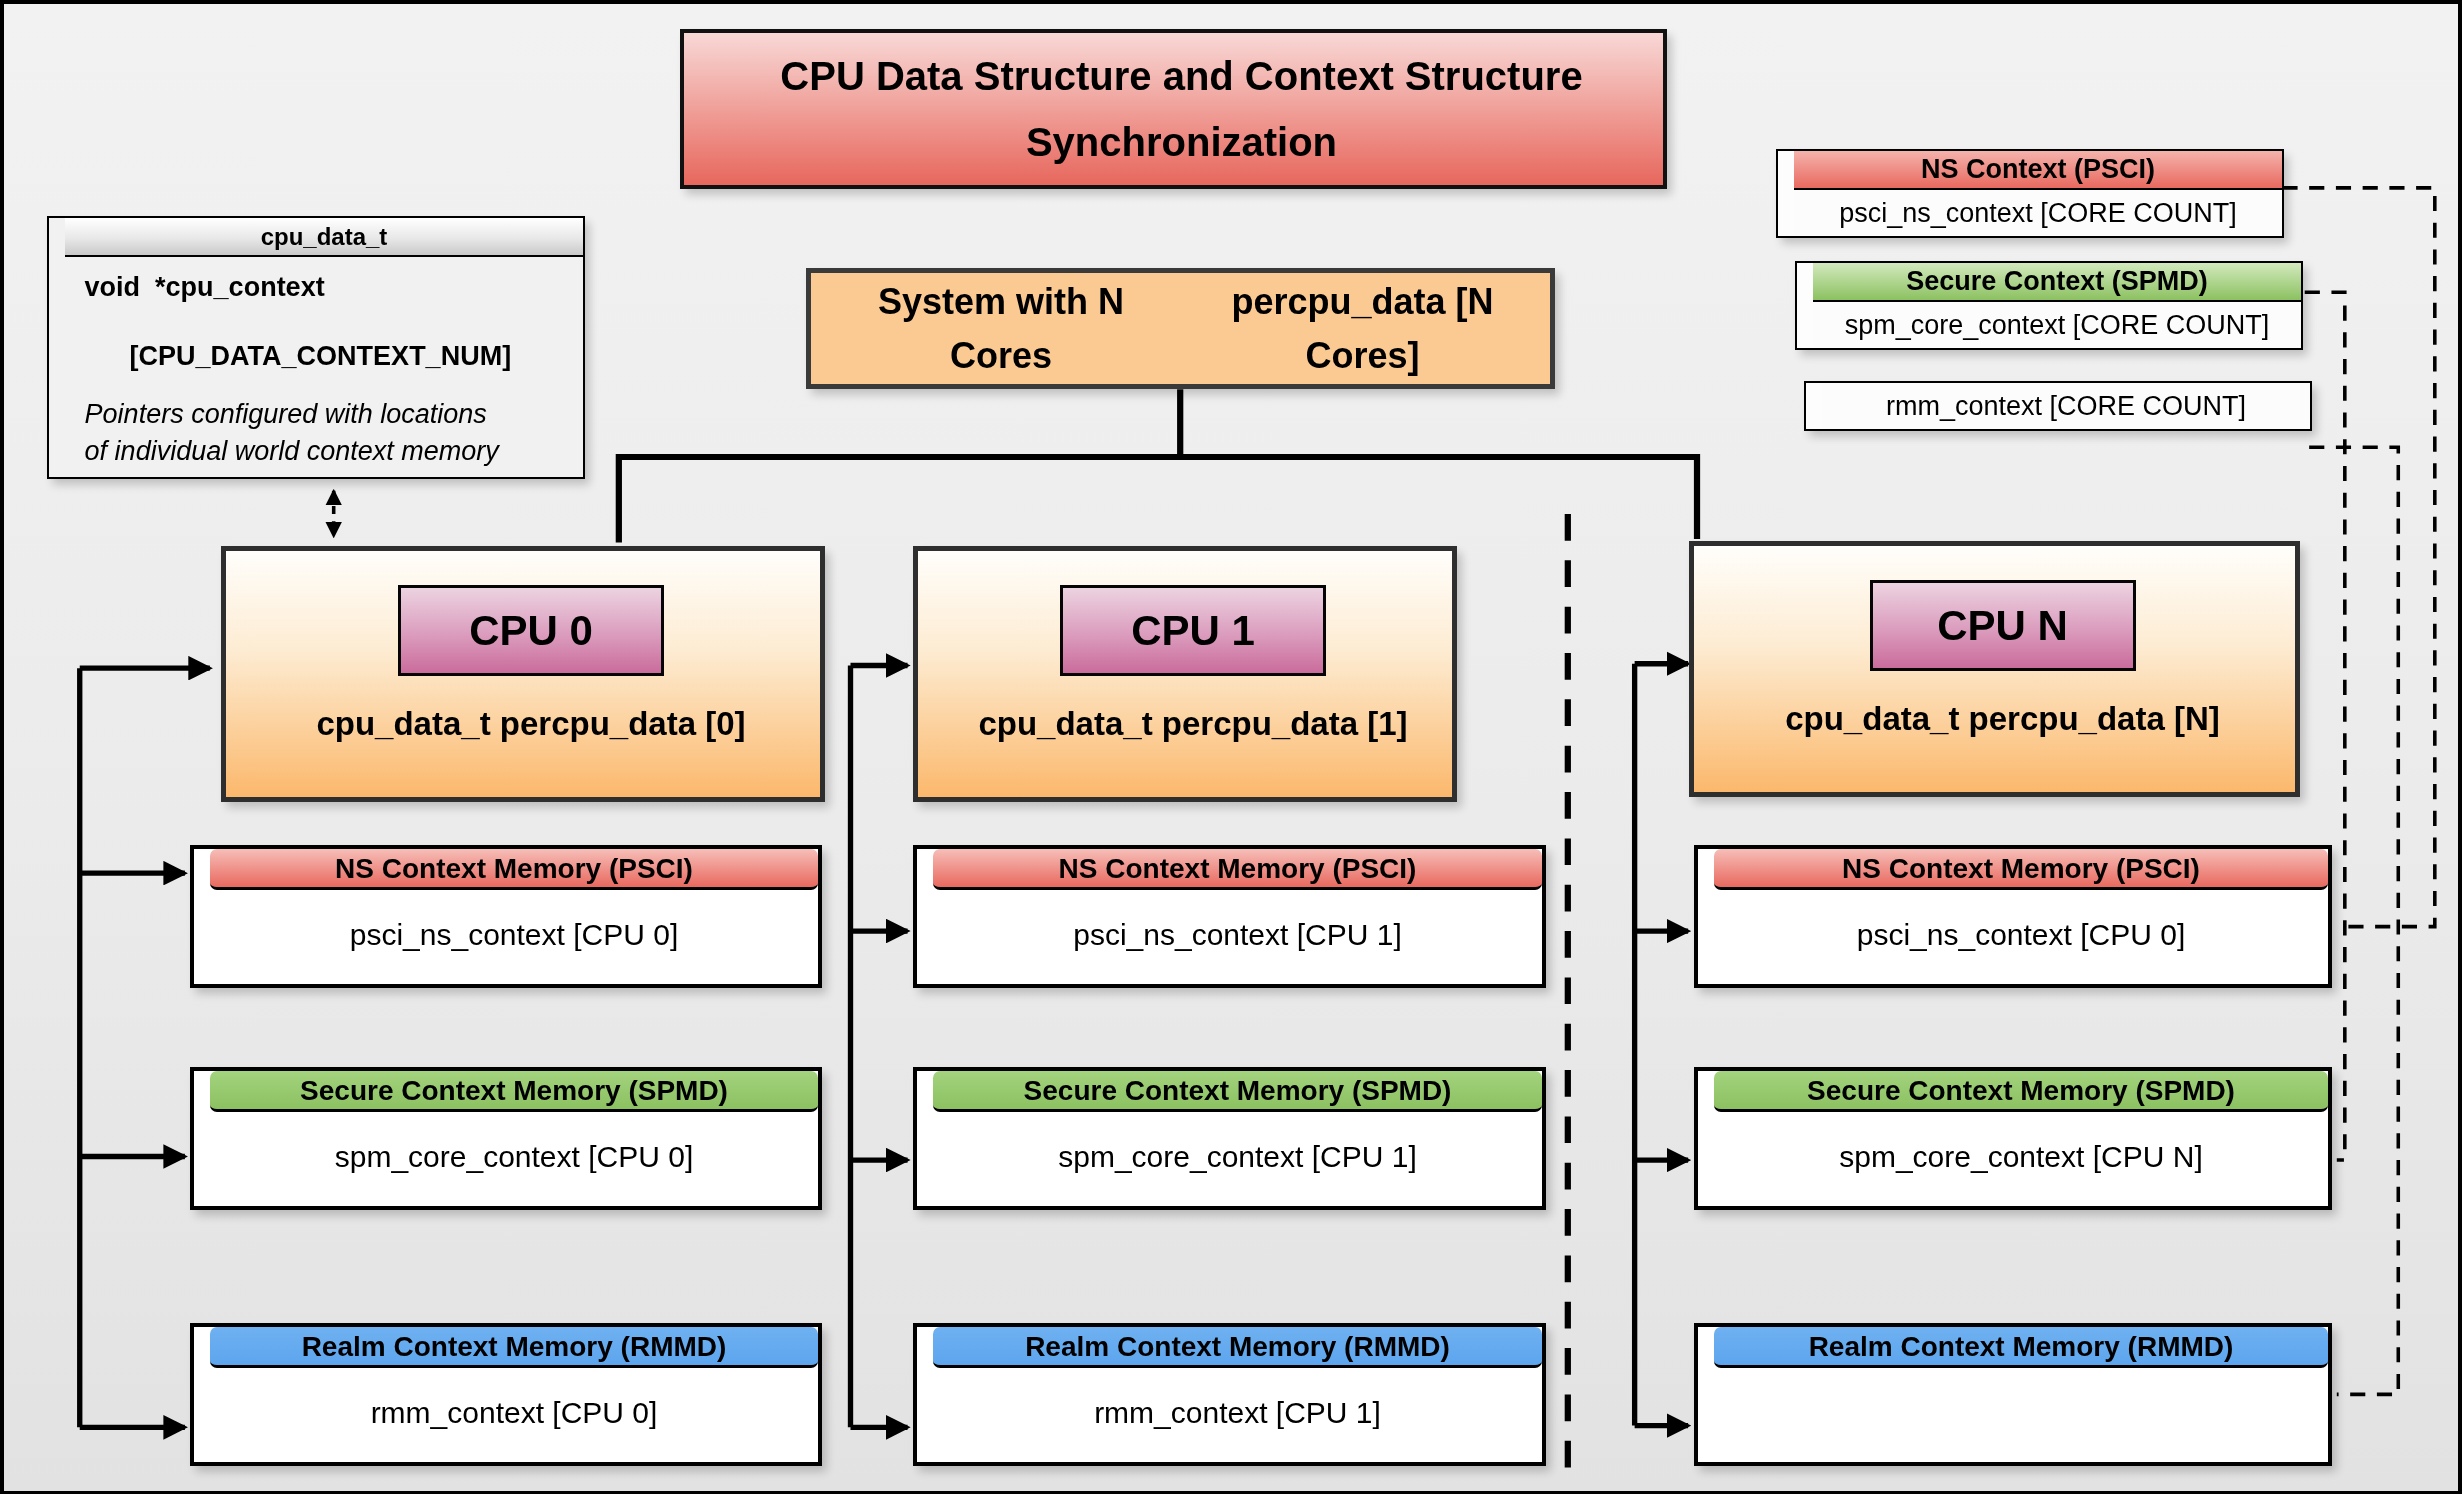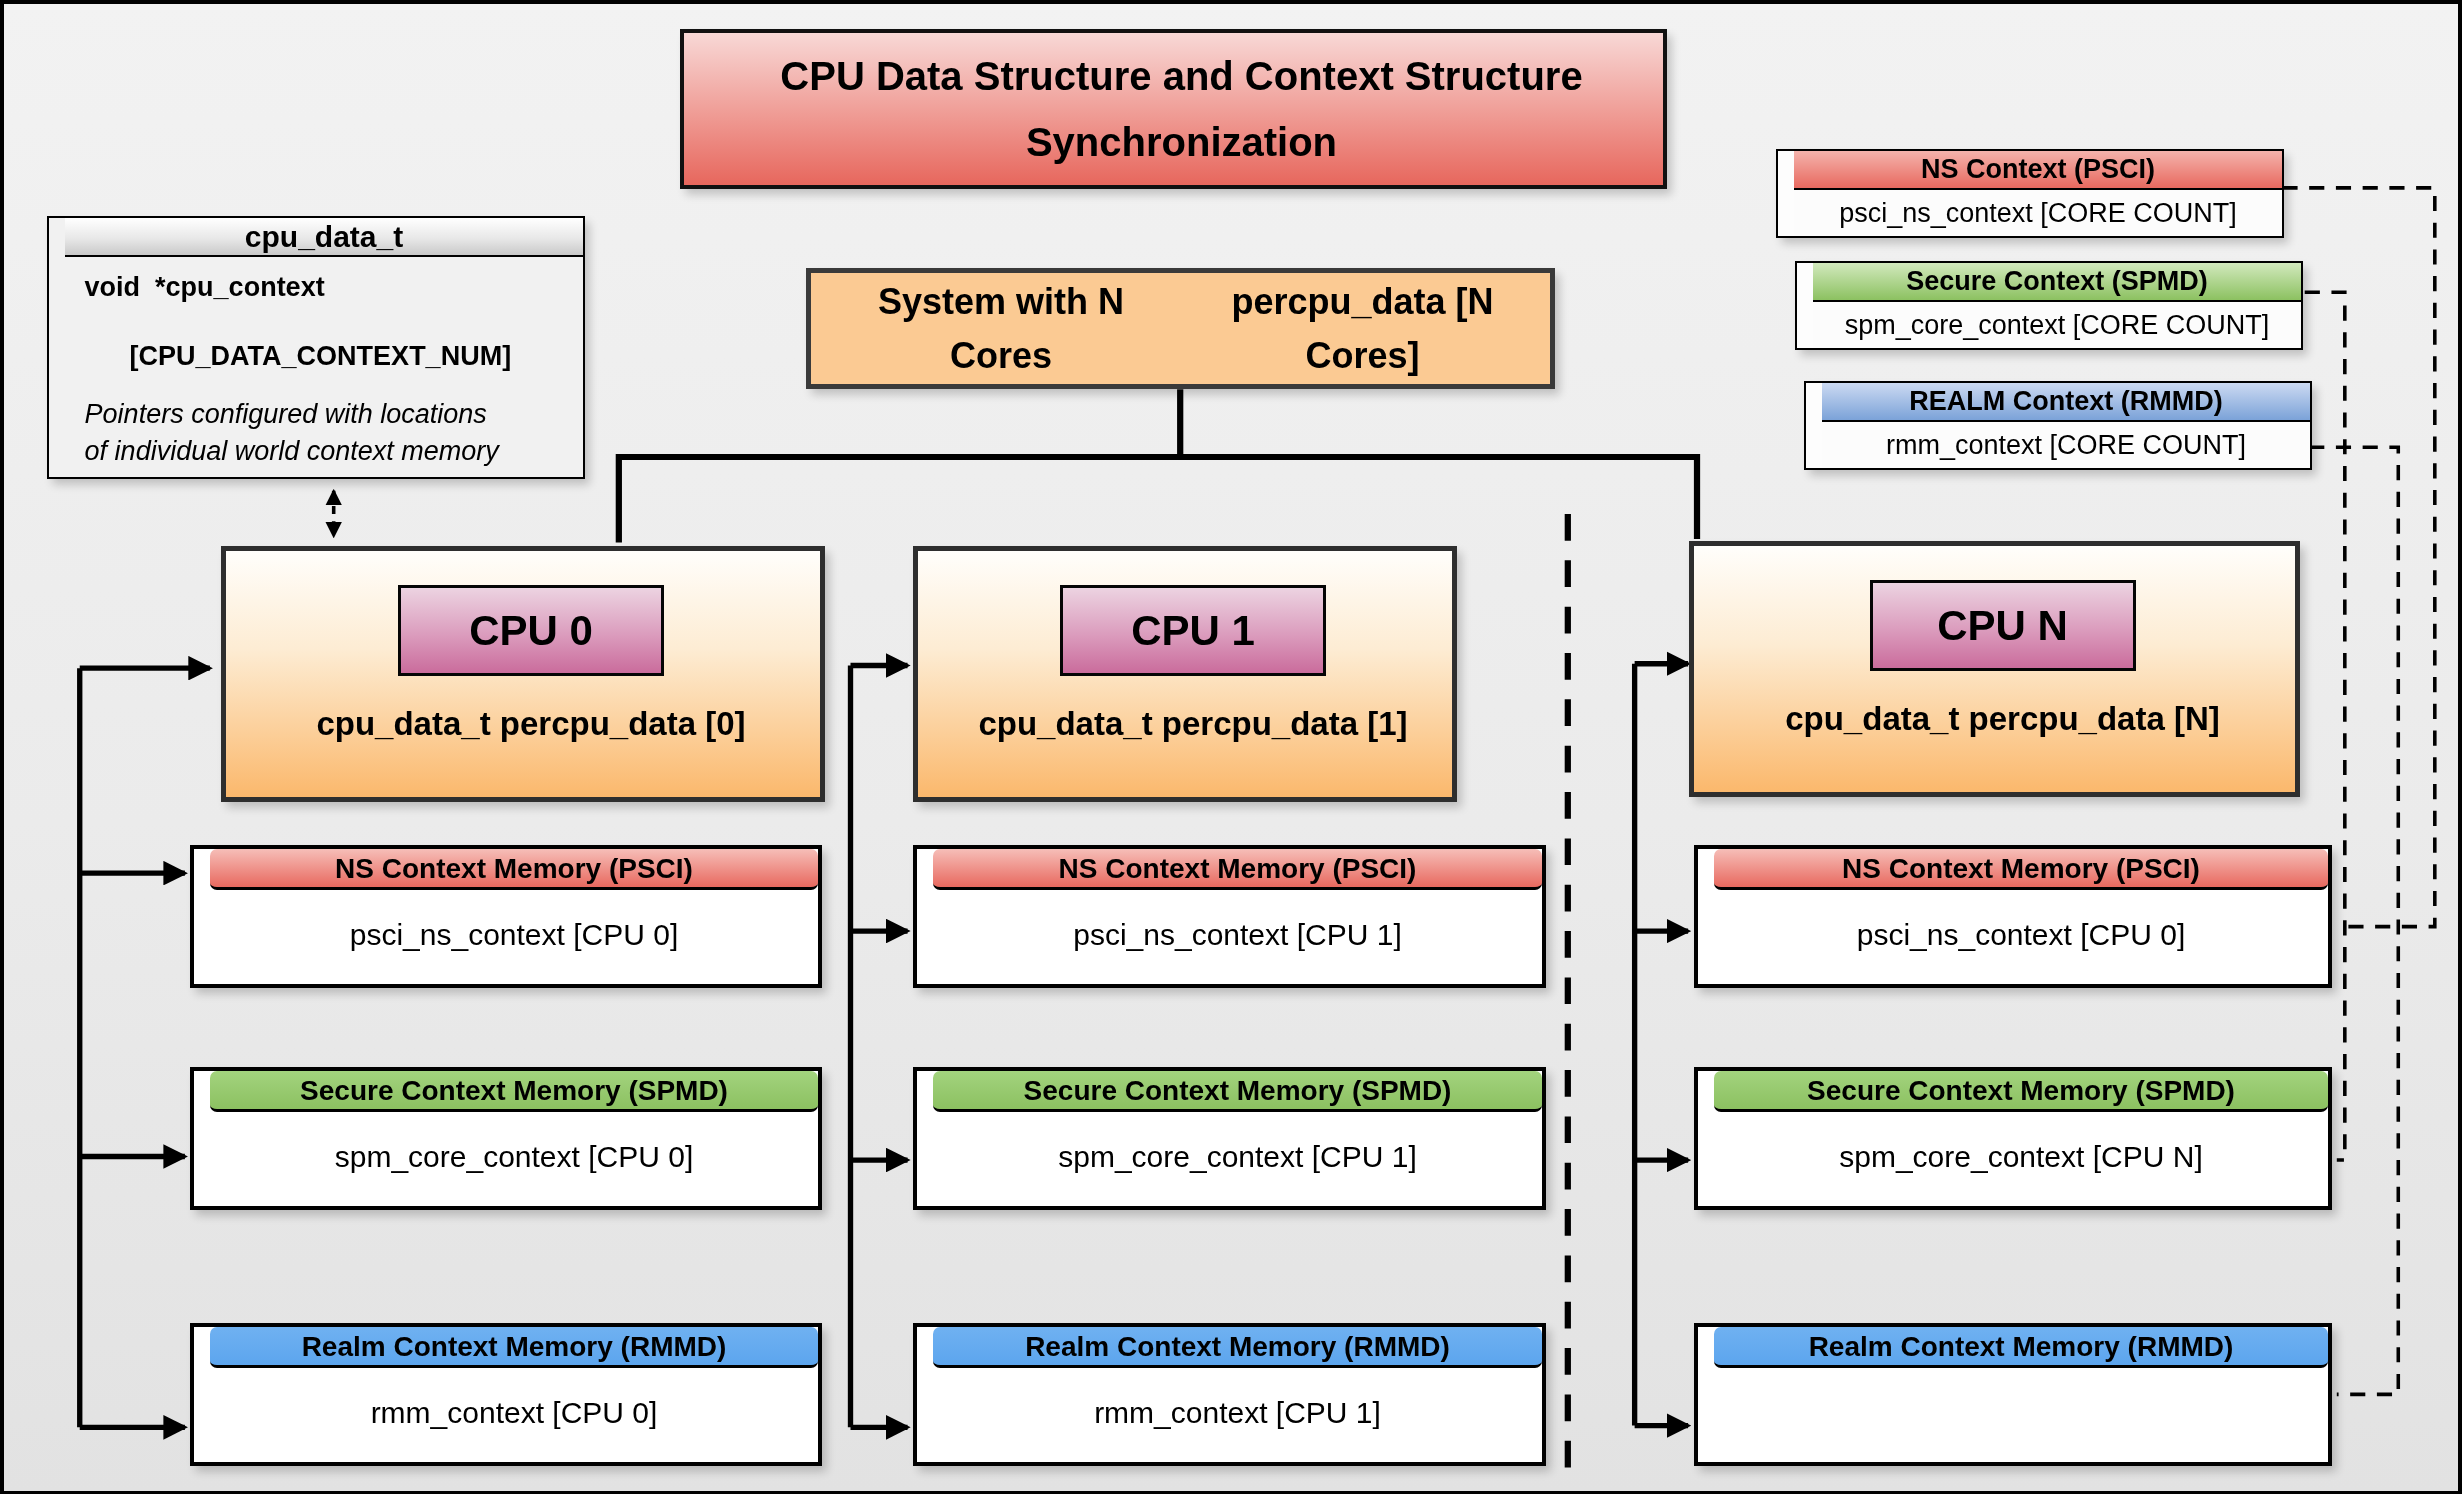--- a/index.html
+++ b/index.html
@@ -21,21 +21,21 @@
   }
 
   
   .cdt{
     position:absolute;left:43px;top:212px;width:538px;height:263px;
     border:2.7px solid #000;background:#f1f1f1;
   }
   .cdt-hd{
     height:39px;border-bottom:2.7px solid #000;
     background:linear-gradient(180deg,#ffffff 0%,#e8e8e8 55%,#c9c9c9 100%);
-    font-weight:bold;font-size:30px;line-height:37px;text-align:center;
+    font-weight:bold;font-size:24px;line-height:37px;text-align:center;
   }
   .cdt-field{padding:12.5px 19.6px 0;font-weight:bold;font-size:27px;line-height:1.28;white-space:pre-wrap;}
   .cdt-note{padding:23px 19.6px 0;font-style:italic;font-size:27px;line-height:1.35;}
 
   
   .system-box{
     position:absolute;left:802px;top:264px;width:749px;height:121px;
     border:5.3px solid #3a3a3a;background:#fbca93;
     display:flex;flex-direction:row;align-items:center;justify-content:center;
     font-weight:bold;font-size:36px;line-height:1.5;text-align:center;
@@ -158,21 +158,20 @@
     <div class="legend-hd lg-red">NS Context  (PSCI)</div>
     <div class="legend-bd">psci_ns_context [CORE COUNT]</div>
   </div>
 
   <div class="legend secure shadow">
     <div class="legend-hd lg-green">Secure Context (SPMD)</div>
     <div class="legend-bd">spm_core_context [CORE COUNT]</div>
   </div>
 
   <div class="legend realm shadow">
-    <div class="legend-hd lg-blue">REALM Context (RMMD)</div>
     <div class="legend-bd">rmm_context [CORE COUNT]</div>
   </div>
 
   <div class="cpu-box c0 shadow">
     <div class="cpu-label">CPU 0</div>
     <div class="cpu-percpu">cpu_data_t percpu_data [0]</div>
   </div>
   <div class="membox row-ns mx0 shadow">
     <div class="mem-hd red">NS Context Memory (PSCI)</div>
     <div class="mem-bd">psci_ns_context [CPU 0]</div>

